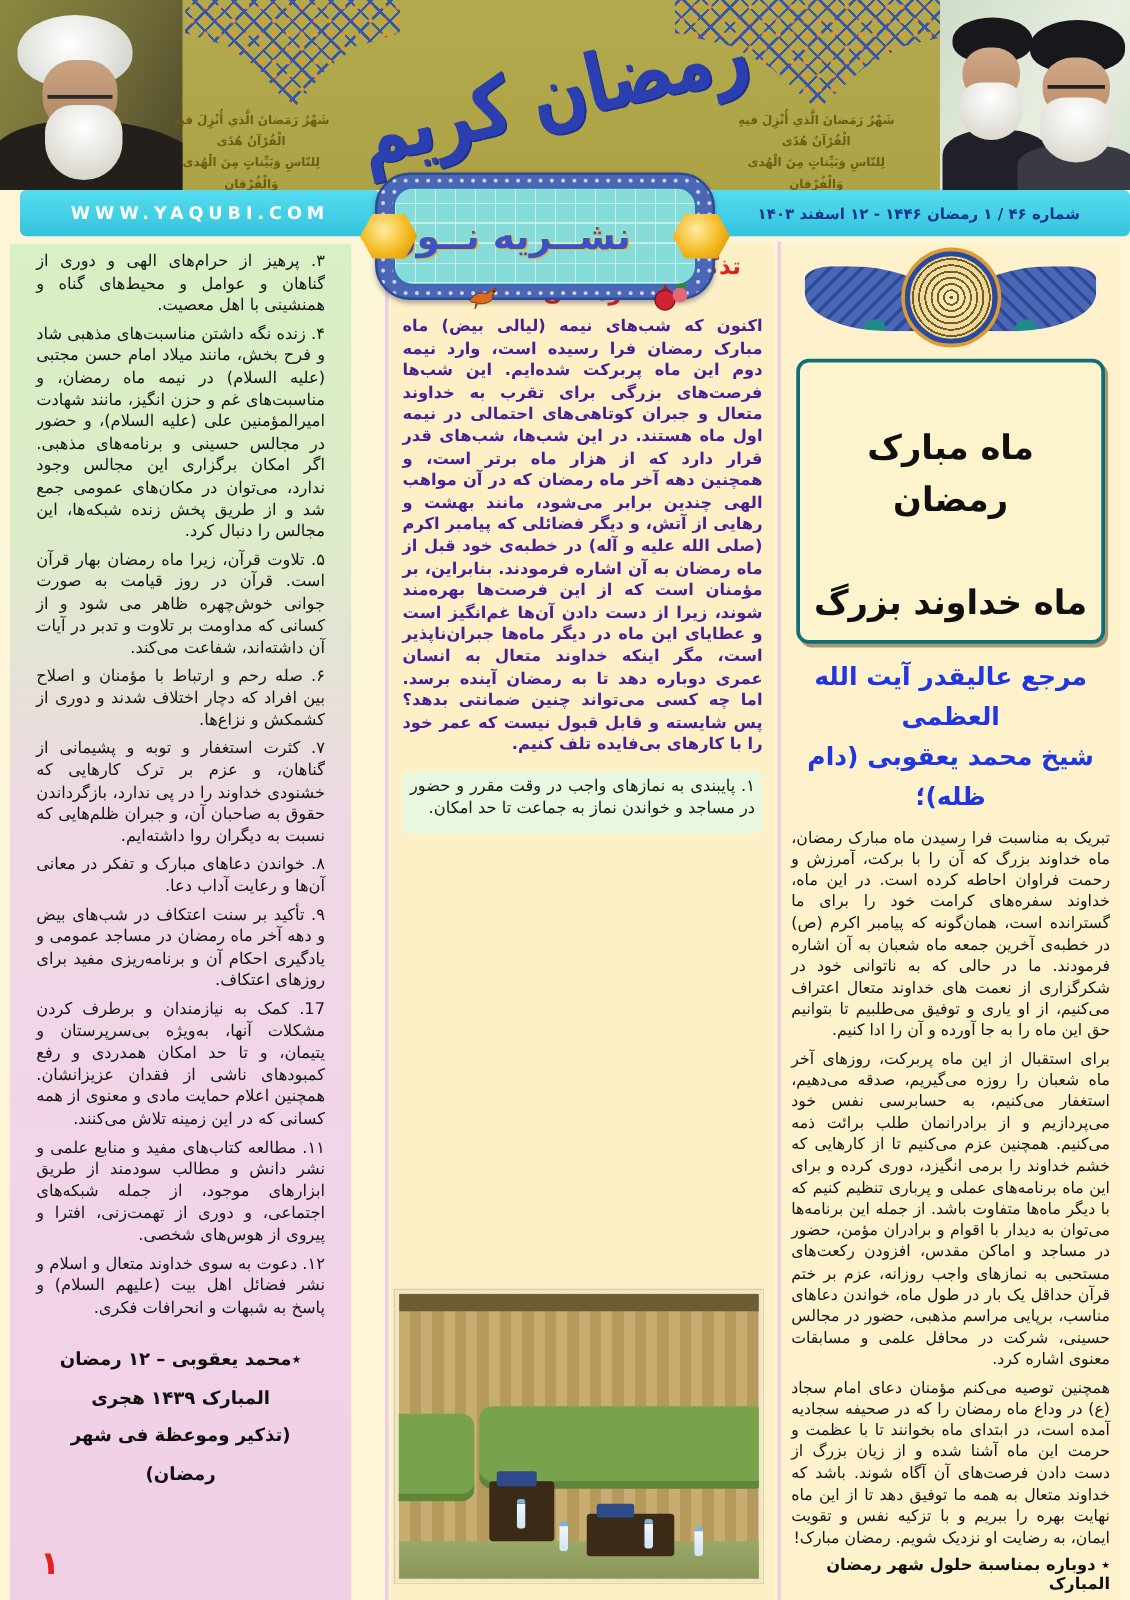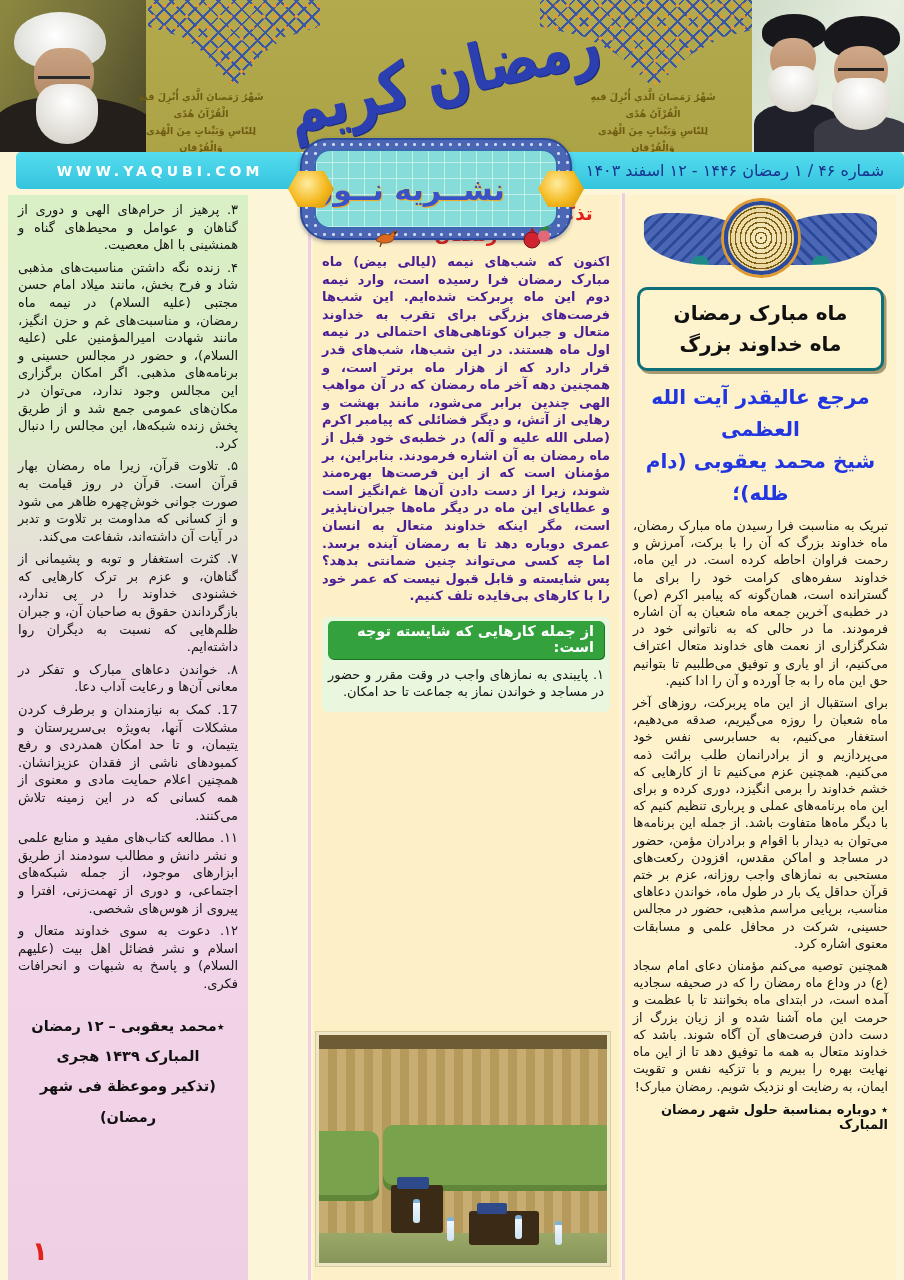--- a/index.html
+++ b/index.html
@@ -46,21 +46,21 @@
   .callig{
     position:absolute;left:318px;top:8px;width:250px;height:136px;
     display:flex;align-items:center;justify-content:center;
     color:#2b3fb0;font-weight:bold;font-size:52px;
     transform:rotate(-13deg) scaleY(1.25);direction:rtl;white-space:nowrap;
     text-shadow:1px 1px 0 #1d2d85;letter-spacing:-2px;
   }
   
   .strip{position:absolute;top:152px;height:37px;background:linear-gradient(180deg,#55dcef,#35c4dd);display:flex;align-items:center;justify-content:center;z-index:1;}
   .strip-web{left:16px;width:288px;border-radius:5px;color:#ffffff;font-weight:bold;font-size:14px;letter-spacing:4px;text-align:right;}
-  .strip-date{left:566px;width:338px;border-radius:5px;color:#16338e;font-weight:normal;font-size:16px;direction:rtl;}
+  .strip-date{left:566px;width:338px;border-radius:5px;color:#16338e;font-weight:bold;font-size:12px;direction:rtl;}
   
   .badge{position:absolute;left:300px;top:138px;width:272px;height:102px;z-index:3;}
   .badge-frame{
     position:absolute;inset:0;border-radius:28px;
     background-color:#4a66b5;
     background-image:radial-gradient(#cdd9f2 1.2px,transparent 1.8px);
     background-size:9px 9px;
     border:2px solid #2c4a9a;box-shadow:0 2px 4px rgba(40,40,80,.4);
   }
   .badge-inner{
@@ -79,21 +79,21 @@
     clip-path:polygon(22% 0,78% 0,100% 50%,78% 100%,22% 100%,0 50%);
     filter:drop-shadow(0 0 2px #fff);}
   .gem-l{left:-12px;} .gem-r{right:-12px;}
   .badge-bird{position:absolute;left:72px;bottom:-8px;}
   .badge-pome{position:absolute;right:18px;bottom:-12px;}
   
   .bodywrap{position:absolute;left:0;top:189px;width:904px;height:1091px;background:#fdf5d7;}
   .divider{position:absolute;top:4px;bottom:0;width:3px;background:#f0cfe0;}
   .div-a{left:308px;} .div-b{left:622px;}
   .col{position:absolute;top:6px;bottom:0;direction:rtl;}
-  .col-left{left:8px;width:240px;padding:6px 10px;box-sizing:border-box;
+  .col-left{left:8px;width:273px;padding:6px 21px;box-sizing:border-box;
     background:linear-gradient(180deg,#d9efc5 0%,#ddebc9 22%,#eed8e4 42%,#f2d4e8 70%,#efcfe3 100%);}
   .col-mid{left:313px;width:306px;padding:4px 9px;box-sizing:border-box;background:#fdf0c6;display:flex;flex-direction:column;}
   .col-right{left:625px;width:271px;padding:2px 8px;box-sizing:border-box;background:#fdf2cc;display:flex;flex-direction:column;}
   .jtext{font-size:13px;line-height:17.6px;color:#4c1d95;text-align:justify;margin:0 0 4px 0;font-weight:bold;}
   .rtext{font-size:12.6px;line-height:17.2px;color:#141414;text-align:justify;margin:0 0 5px 0;}
   .item{font-size:13px;line-height:17.6px;color:#141414;text-align:justify;margin:0 0 5px 0;}
   
   .mid-heading{color:#e3211a;font-weight:bold;font-size:18.5px;text-align:center;margin:4px 0 8px 0;}
   .green-panel{background:#eaf7df;border-radius:6px;padding:4px 6px 6px 6px;margin-top:8px;}
   .pill{display:inline-block;background:#33a23d;color:#ffffff;font-weight:bold;font-size:14.5px;padding:2px 10px 4px 10px;border-radius:5px;margin-bottom:7px;box-shadow:1px 1px 0 #1d7026;}
@@ -117,21 +117,21 @@
   .wing-l{left:2%;transform:scaleX(-1);}
   .wing-r{right:2%;}
   .medal{position:absolute;left:50%;top:2px;width:66px;height:66px;transform:translateX(-50%);
     border-radius:50%;border:4px solid #2c4a9a;
     background:
       repeating-radial-gradient(circle at 50% 50%,#7a5c12 0 1.5px,transparent 1.5px 5px),
       radial-gradient(circle,#f6ebc2,#e3cc8a);
     box-shadow:0 0 0 3px #e09a2f;}
   .title-box{border:3px solid #0e6f78;border-radius:10px;background:#fdf3cd;box-shadow:2.5px 3px 0 rgba(80,64,20,.5);
     padding:8px 6px;margin:0 4px 10px 4px;text-align:center;}
-  .title-line{display:block;color:#101010;font-weight:bold;font-size:20px;line-height:1.55;}
+  .title-line{display:block;color:#101010;font-weight:bold;font-size:27px;line-height:1.55;margin-top:40px;}
   .subtitle{text-align:center;color:#2135e0;font-weight:bold;font-size:20px;line-height:1.6;margin:0 0 8px 0;}
   .footnote{font-weight:bold;font-size:13px;color:#101010;margin-top:2px;}
   .signature{font-weight:bold;font-size:14.5px;color:#101010;text-align:center;margin-top:18px;line-height:2.1;}
   .pagenum{position:absolute;left:24px;bottom:14px;color:#e3211a;font-size:26px;font-weight:bold;}
 </style>
 </head>
 <body>
 
 <div class="page">
 
@@ -205,37 +205,38 @@
   </div>
 
   <div class="bodywrap">
     <div class="divider div-a"></div>
     <div class="divider div-b"></div>
 
     <div class="col col-left">
       <p class="item">۳. پرهیز از حرام‌های الهی و دوری از گناهان و عوامل و محیط‌های گناه و همنشینی با اهل معصیت.</p>
       <p class="item">۴. زنده نگه داشتن مناسبت‌های مذهبی شاد و فرح بخش، مانند میلاد امام حسن مجتبی (علیه السلام) در نیمه ماه رمضان، و مناسبت‌های غم و حزن انگیز، مانند شهادت امیرالمؤمنین علی (علیه السلام)، و حضور در مجالس حسینی و برنامه‌های مذهبی. اگر امکان برگزاری این مجالس وجود ندارد، می‌توان در مکان‌های عمومی جمع شد و از طریق پخش زنده شبکه‌ها، این مجالس را دنبال کرد.</p>
       <p class="item">۵. تلاوت قرآن، زیرا ماه رمضان بهار قرآن است. قرآن در روز قیامت به صورت جوانی خوش‌چهره ظاهر می شود و از کسانی که مداومت بر تلاوت و تدبر در آیات آن داشته‌اند، شفاعت می‌کند.</p>
+      <p class="item">۶. صله رحم و ارتباط با مؤمنان و اصلاح بین افراد که دچار اختلاف شدند و دوری از کشمکش و نزاع‌ها.</p>
       <p class="item">۷. کثرت استغفار و توبه و پشیمانی از گناهان، و عزم بر ترک کارهایی که خشنودی خداوند را در پی ندارد، بازگرداندن حقوق به صاحبان آن، و جبران ظلم‌هایی که نسبت به دیگران روا داشته‌ایم.</p>
       <p class="item">۸. خواندن دعاهای مبارک و تفکر در معانی آن‌ها و رعایت آداب دعا.</p>
+      <p class="item">۹. تأکید بر سنت اعتکاف در شب‌های بیض و دهه آخر ماه رمضان در مساجد عمومی و یادگیری احکام آن و برنامه‌ریزی مفید برای روزهای اعتکاف.</p>
       <p class="item">17. کمک به نیازمندان و برطرف کردن مشکلات آنها، به‌ویژه بی‌سرپرستان و یتیمان، و تا حد امکان همدردی و رفع کمبودهای ناشی از فقدان عزیزانشان. همچنین اعلام حمایت مادی و معنوی از همه کسانی که در این زمینه تلاش می‌کنند.</p>
       <p class="item">۱۱. مطالعه کتاب‌های مفید و منابع علمی و نشر دانش و مطالب سودمند از طریق ابزارهای موجود، از جمله شبکه‌های اجتماعی، و دوری از تهمت‌زنی، افترا و پیروی از هوس‌های شخصی.</p>
       <p class="item">۱۲. دعوت به سوی خداوند متعال و اسلام و نشر فضائل اهل بیت (علیهم السلام) و پاسخ به شبهات و انحرافات فکری.</p>
       <div class="signature">
         <div>٭محمد یعقوبی – ۱۲ رمضان المبارک ۱۴۳۹ هجری</div>
         <div>(تذکیر وموعظة فی شهر رمضان)</div>
       </div>
       <div class="pagenum">۱</div>
     </div>
 
     <div class="col col-mid">
       <div class="mid-heading">تذکر و موعظه در ماه مبارک رمضان</div>
       <p class="jtext">اکنون که شب‌های نیمه (لیالی بیض) ماه مبارک رمضان فرا رسیده است، وارد نیمه دوم این ماه پربرکت شده‌ایم. این شب‌ها فرصت‌های بزرگی برای تقرب به خداوند متعال و جبران کوتاهی‌های احتمالی در نیمه اول ماه هستند. در این شب‌ها، شب‌های قدر قرار دارد که از هزار ماه برتر است، و همچنین دهه آخر ماه رمضان که در آن مواهب الهی چندین برابر می‌شود، مانند بهشت و رهایی از آتش، و دیگر فضائلی که پیامبر اکرم (صلی الله علیه و آله) در خطبه‌ی خود قبل از ماه رمضان به آن اشاره فرمودند. بنابراین، بر مؤمنان است که از این فرصت‌ها بهره‌مند شوند، زیرا از دست دادن آن‌ها غم‌انگیز است و عطایای این ماه در دیگر ماه‌ها جبران‌ناپذیر است، مگر اینکه خداوند متعال به انسان عمری دوباره دهد تا به رمضان آینده برسد. اما چه کسی می‌تواند چنین ضمانتی بدهد؟ پس شایسته و قابل قبول نیست که عمر خود را با کارهای بی‌فایده تلف کنیم.</p>
       <div class="green-panel">
-        <span class="pill">از جمله کارهایی که شایسته توجه است:</span>
         <p class="item">۱. پایبندی به نمازهای واجب در وقت مقرر و حضور در مساجد و خواندن نماز به جماعت تا حد امکان.</p>
       </div>
 
       <div class="photo">
         <div class="ceil"></div>
         <div class="sofa" style="left:-10px;top:96px;width:70px;height:70px;"></div>
         <div class="sofa" style="left:64px;top:90px;width:230px;height:66px;"></div>
         <div class="floor"></div>
 
         <div class="fg">

